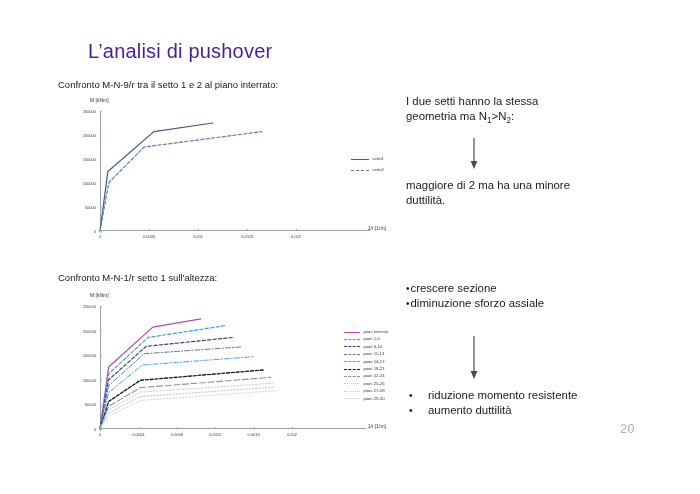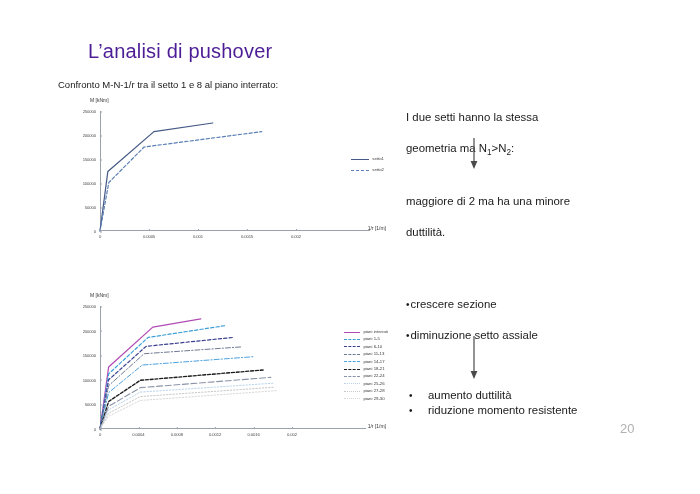--- a/index.html
+++ b/index.html
@@ -168,21 +168,21 @@
     position: absolute;
     font-size: 11.4px;
     line-height: 15.2px;
     color: #1a1a1a;
   }
   #rt1 { left: 406px; top: 94px;  width: 250px; }
   #rt2 { left: 406px; top: 178px; width: 250px; }
   #rt3 { left: 406px; top: 281px; width: 250px; }
   #rt4 { left: 406px; top: 388px; width: 250px; }
 
-  .rtext .line { white-space: pre-wrap; margin-top: 16px; }
+  .rtext .line { white-space: pre-wrap; }
   .bullet-dot::before {
     content: "\2022";
     margin-right: 1px;
     font-size: 10px;
   }
   .bullet-list {
     margin: 0;
     padding: 0;
     list-style: none;
   }
@@ -218,21 +218,21 @@
     color: #b0b0b0;
   }
 </style>
 </head>
 <body>
 
 <div class="slide">
 
   <div class="slide-title">L’analisi di pushover</div>
 
-  <div class="caption" id="cap1">Confronto M-N-1/r tra il setto 1 e 8 al piano interrato:</div>
+  <div class="caption" id="cap1">Confronto M-N-9/r tra il setto 1 e 2 al piano interrato:</div>
 
   <div class="chart" id="chart1">
     <div class="axis-title-y">M [kNm]</div>
     <div class="axis-title-x">1/r [1/m]</div>
     <div class="plot">
       <div class="axis-y-line"></div>
       <div class="axis-x-line"></div>
       <svg preserveAspectRatio="none" viewBox="0 0 100 100">
           <polyline points="0.000,100.000 4.000,50.400 27.500,17.200 57.500,10.000" fill="none" stroke="#465a86" stroke-width="1.25" vector-effect="non-scaling-stroke" stroke-linejoin="round" stroke-linecap="round"></polyline>
           <polyline points="0.000,100.000 4.500,59.600 22.500,30.000 82.500,17.200" fill="none" stroke="#5a7fb4" stroke-width="1.2" vector-effect="non-scaling-stroke" stroke-linejoin="round" stroke-linecap="round" stroke-dasharray="3.2,2.2"></polyline>
@@ -254,20 +254,21 @@
           <span class="legend-swatch" style="border-top: 1.25px solid rgb(70, 90, 134);"></span>
           <span>setto1</span>
         </div>
         <div class="legend-row">
           <span class="legend-swatch" style="border-top: 1.2px dashed rgb(90, 127, 180);"></span>
           <span>setto2</span>
         </div>
       </div>
   </div>
 
+  <div class="caption" id="cap2">Confronto M-N-1/r setto 1 sull'altezza:</div>
 
   <div class="chart" id="chart2">
     <div class="axis-title-y">M [kNm]</div>
     <div class="axis-title-x">1/r [1/m]</div>
     <div class="plot">
       <div class="axis-y-line"></div>
       <div class="axis-x-line"></div>
       <svg preserveAspectRatio="none" viewBox="0 0 100 100">
           <polyline points="0.000,100.000 4.500,49.600 27.500,17.200 52.500,10.400" fill="none" stroke="#b14bb4" stroke-width="1.25" vector-effect="non-scaling-stroke" stroke-linejoin="round" stroke-linecap="round"></polyline>
           <polyline points="0.000,100.000 4.500,55.200 25.000,25.600 65.000,16.000" fill="none" stroke="#3b9fd8" stroke-width="1.2" vector-effect="non-scaling-stroke" stroke-linejoin="round" stroke-linecap="round" stroke-dasharray="3.2,2.2"></polyline>
@@ -349,32 +350,32 @@
     </svg>
   </div>
 
   <div class="rtext" id="rt2">
     <div class="line">maggiore di 2 ma ha una minore</div>
     <div class="line">duttilità.</div>
   </div>
 
   <div class="rtext" id="rt3">
     <div class="line bullet-dot">crescere sezione</div>
-    <div class="line bullet-dot">diminuzione setto assiale</div>
+    <div class="line bullet-dot">diminuzione sforzo assiale</div>
   </div>
 
   <div class="arrow" id="arrow2">
     <svg width="12" height="44" viewBox="0 0 12 44">
       <line x1="6" y1="0" x2="6" y2="37" stroke="#4a4a4a" stroke-width="1.2"></line>
       <polygon points="6,43 2.6,35 9.4,35" fill="#4a4a4a"></polygon>
     </svg>
   </div>
 
   <div class="rtext" id="rt4">
     <ul class="bullet-list">
+      <li>riduzione momento resistente</li>
       <li>aumento duttilità</li>
-      <li>riduzione momento resistente</li>
     </ul>
   </div>
 
   <div class="page-number">20</div>
 
 </div>
 
 </body></html>

